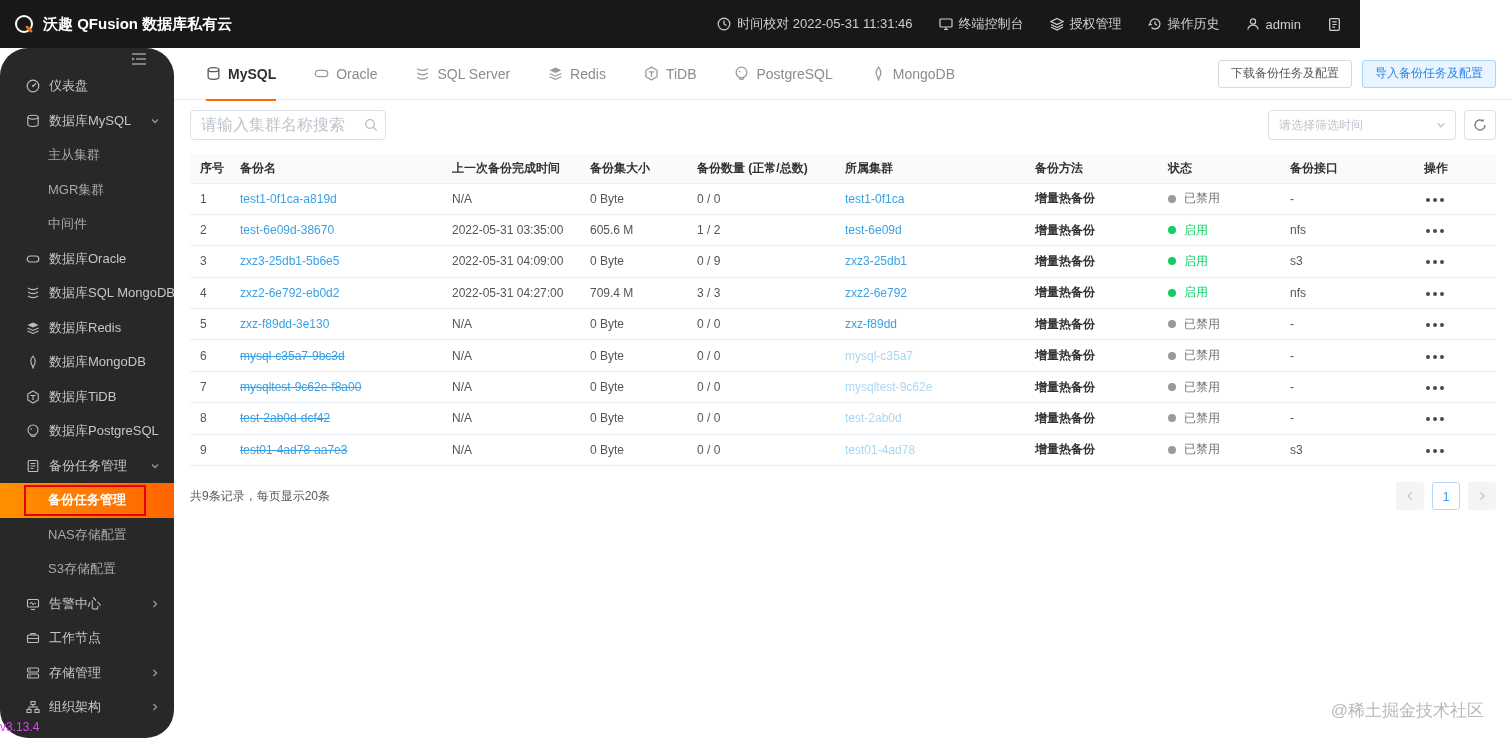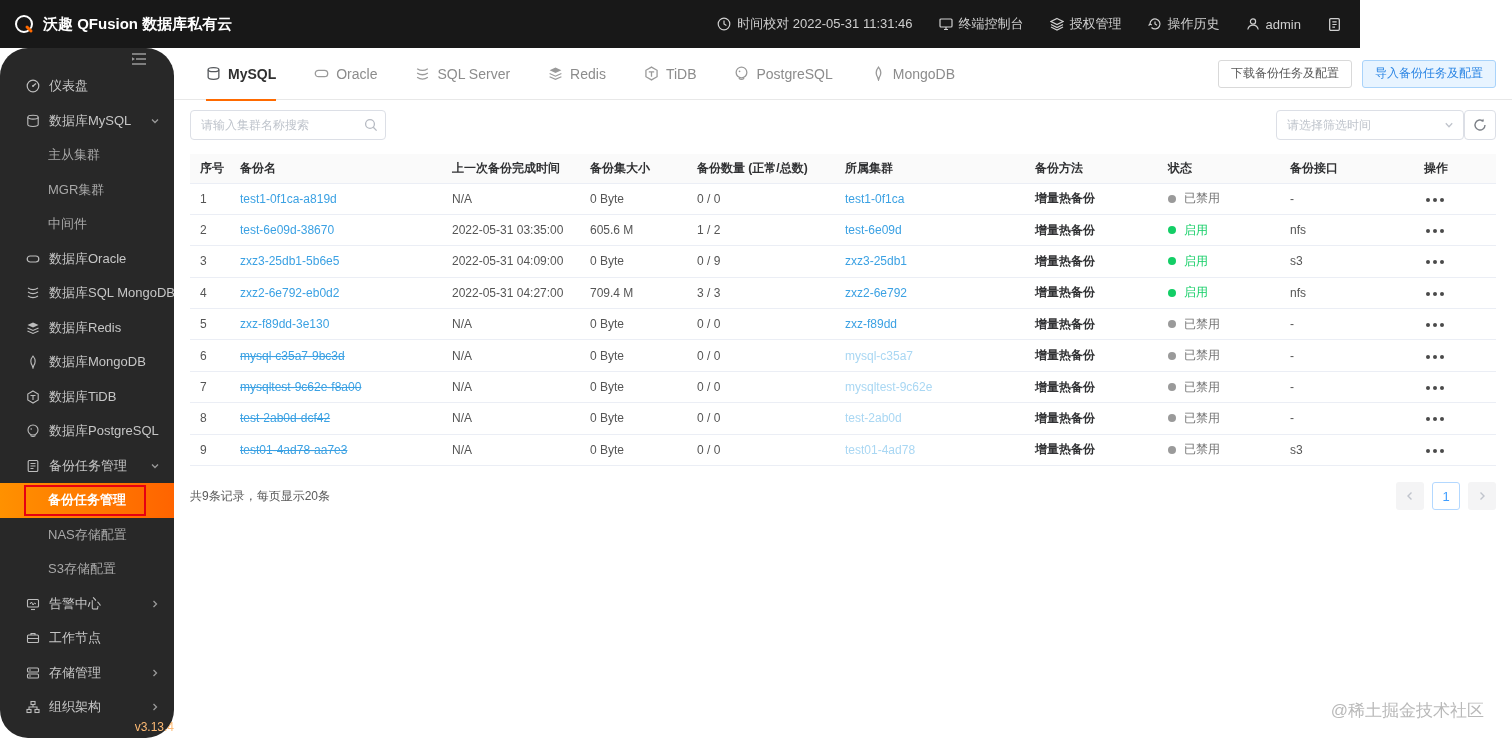--- a/index.html
+++ b/index.html
@@ -21,42 +21,42 @@
   
   .sidebar { position:absolute; top:48px; left:0; width:174px; bottom:0; background:#282828; z-index:20;border-radius:28px; }
   .collapse-row { height:21px; display:flex; justify-content:flex-end; align-items:center; padding-right:28px; cursor:pointer; }
   .side-item { height:34.5px; display:flex; align-items:center; padding:0 14px 0 26px;
     color:#c6c6c6; font-size:13px; cursor:pointer; position:relative; white-space:nowrap; }
   .side-item .s-icon { margin-right:9px; flex:0 0 auto; }
   .side-item .chev { margin-left:auto; }
   .side-item.child { padding-left:48px; color:#a8a8a8; }
   .side-item.active { background:linear-gradient(90deg,#ff9100,#ff6400); color:#fff; font-weight:bold; }
   .annotation { position:absolute; left:24px; right:28px; top:2px; bottom:2px; border:2px solid #e60012; pointer-events:none; }
-  .version { position:absolute; bottom:4px; width:100%; text-align:right; color:#fdba74; font-size:12px; }
+  .version { position:absolute; bottom:4px; width:100%; text-align:left; color:#d946ef; font-size:12px; }
 
   
   .main { position:absolute; left:174px; top:48px; right:0; bottom:0; background:#fff; }
   .tabbar { height:52px; border-bottom:1px solid #e8e8e8; display:flex; align-items:center; padding:0 16px 0 32px; }
   .tab { display:flex; align-items:center; gap:7px; height:52px; margin-right:38px;
     font-size:14px; color:#8c8c8c; cursor:pointer; position:relative; white-space:nowrap; }
   .tab.active { color:#303030; font-weight:bold; }
   .tab.active::after { content:""; position:absolute; bottom:-1px; left:0; right:0; height:2px; background:#ff6a00; }
   .tabbar-actions { margin-left:auto; display:flex; gap:10px; }
   .btn { height:28px; padding:0 12px; font-size:12px; border-radius:3px; display:flex; align-items:center; cursor:pointer; white-space:nowrap; }
   .btn.plain { background:#fff; border:1px solid #d9d9d9; color:#595959; }
   .btn.primary-light { background:#e8f4ff; border:1px solid #a9d3fa; color:#2b85e4; }
 
   .toolbar { display:flex; align-items:center; padding:10px 16px 6px; }
   .search-box { position:relative; width:196px; }
   .search-box input { width:100%; height:30px; border:1px solid #dcdfe6; border-radius:4px;
-    padding:0 30px 0 10px; font-size:12px; color:#606266; outline:none;
+    padding:0 30px 0 10px; font-size:16px; color:#606266; outline:none;
     font-family:"Liberation Sans","DejaVu Sans",sans-serif; }
   .search-box input::placeholder { color:#bfc4cc; }
   .search-icon { position:absolute; right:8px; top:8px; }
-  .toolbar-right { margin-left:auto; display:flex; }
+  .toolbar-right { margin-left:auto; display:flex; gap:8px; }
   .select { width:188px; height:30px; border:1px solid #dcdfe6; border-radius:4px; background:#fff;
     display:flex; align-items:center; justify-content:space-between; padding:0 9px 0 10px;
     font-size:12px; color:#bfc4cc; cursor:pointer; }
   .icon-btn { width:32px; height:30px; border:1px solid #dcdfe6; border-radius:4px; background:#fff;
     display:flex; align-items:center; justify-content:center; cursor:pointer; }
 
   .table-wrap { padding:8px 16px 0; }
   table { width:100%; border-collapse:collapse; table-layout:fixed; font-size:12px; }
   thead th { background:#fafafa; height:29px; text-align:left; padding:0 10px;
     color:#303133; font-weight:bold; border-bottom:1px solid #ebeef5; white-space:nowrap; overflow:hidden; }

